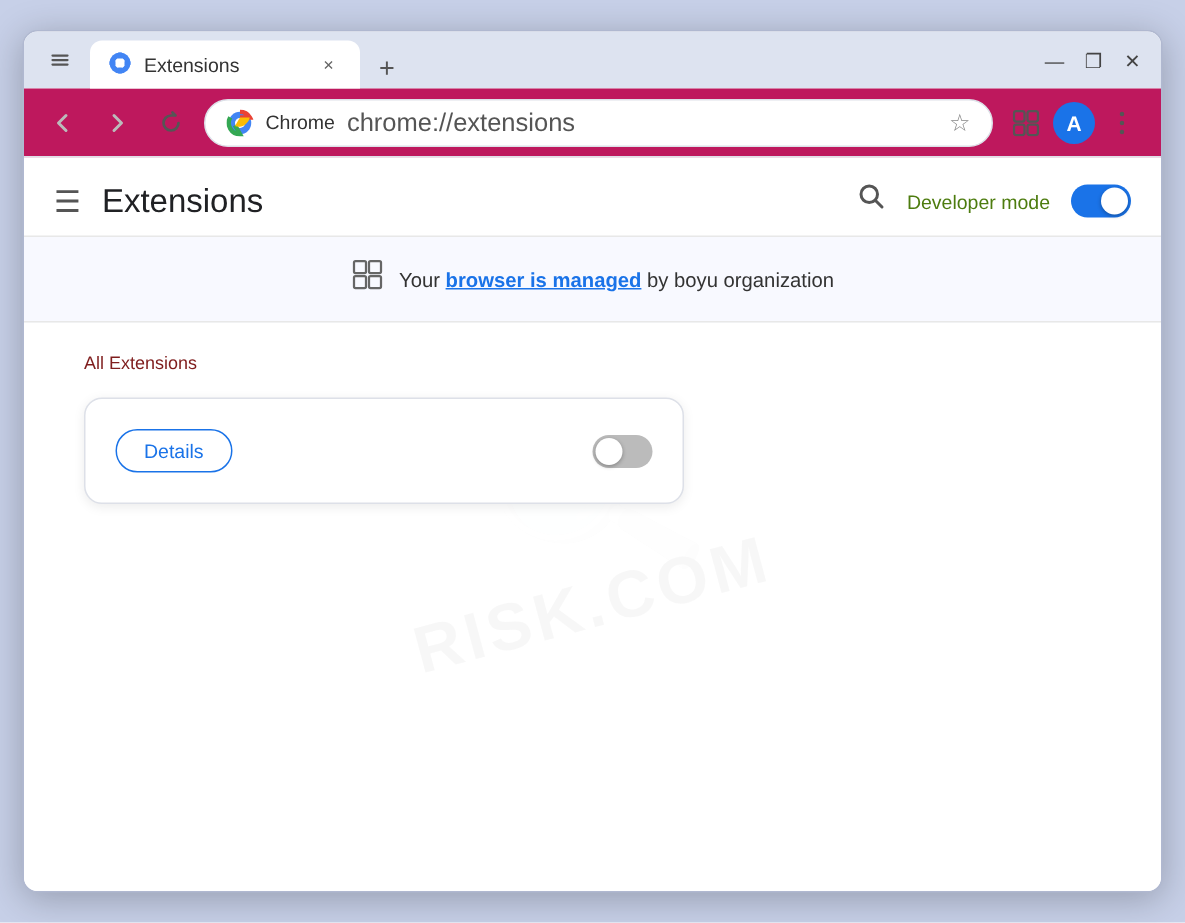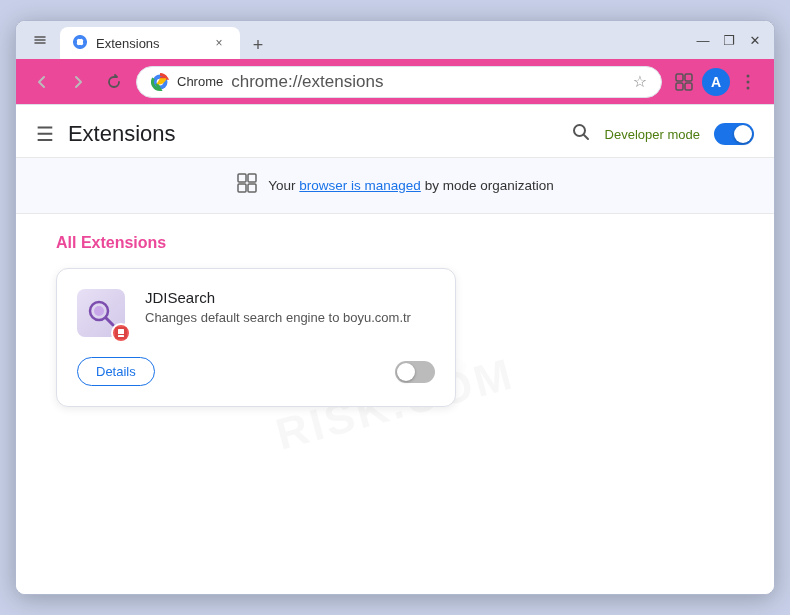--- a/index.html
+++ b/index.html
@@ -105,21 +105,21 @@
       align-items: center;
       justify-content: center;
       border-radius: 50%;
       cursor: pointer;
       color: #555;
       font-size: 18px;
     }
 
     
     .address-bar {
-      background: #ec4899;
+      background: #be185d;
       display: flex;
       align-items: center;
       padding: 6px 12px;
       height: 46px;
       gap: 8px;
       border-bottom: 1px solid #dde0e8;
     }
     .nav-btn {
       width: 28px;
       height: 28px;
@@ -255,20 +255,21 @@
       color: #555;
     }
     .managed-text {
       font-size: 13.5px;
       color: #333;
     }
     .managed-link {
       color: #1a73e8;
       text-decoration: underline;
       cursor: pointer;
+      font-weight: bold;
     }
 
     
     .watermark {
       position: absolute;
       width: 100%;
       height: 100%;
       top: 0;
       left: 0;
       display: flex;
@@ -280,23 +281,23 @@
       z-index: 0;
     }
 
     
     .ext-body {
       padding: 20px 40px;
       position: relative;
       z-index: 1;
     }
     .all-ext-title {
-      font-size: 16px;
-      font-weight: 700;
-      color: #ec4899;
+      font-size: 12px;
+      font-weight: 400;
+      color: #7f1d1d;
       margin-bottom: 16px;
     }
     .ext-card {
       background: #fff;
       border: 1px solid #dde0e8;
       border-radius: 12px;
       padding: 20px;
       max-width: 400px;
       box-shadow: 0 2px 8px rgba(0,0,0,0.08);
     }
@@ -497,50 +498,28 @@
     <div class="managed-banner">
       <span class="managed-icon">
         <svg width="22" height="22" viewBox="0 0 22 22" fill="none">
           <rect x="2" y="2" width="8" height="8" rx="1" stroke="#666" stroke-width="1.5"></rect>
           <rect x="12" y="2" width="8" height="8" rx="1" stroke="#666" stroke-width="1.5"></rect>
           <rect x="2" y="12" width="8" height="8" rx="1" stroke="#666" stroke-width="1.5"></rect>
           <rect x="12" y="12" width="8" height="8" rx="1" stroke="#666" stroke-width="1.5"></rect>
         </svg>
       </span>
       <span class="managed-text">
-        <span>Your </span><a class="managed-link">browser is managed</a><span> by mode organization</span>
+        <span>Your </span><a class="managed-link">browser is managed</a><span> by boyu organization</span>
       </span>
     </div>
 
     <div class="ext-body">
       <div class="all-ext-title">All Extensions</div>
 
       <div class="ext-card">
-        <div class="ext-card-top">
-          <div class="ext-icon-wrap">
-            <div class="ext-icon-main">
-              <svg width="30" height="30" viewBox="0 0 30 30" fill="none">
-                <circle cx="13" cy="13" r="9" stroke="#7c4daf" stroke-width="2.5"></circle>
-                <circle cx="13" cy="13" r="5" fill="#c8a8e8"></circle>
-                <line x1="20" y1="20" x2="27" y2="27" stroke="#7c4daf" stroke-width="3" stroke-linecap="round"></line>
-              </svg>
-            </div>
-            <div class="ext-badge">
-              <svg width="14" height="14" viewBox="0 0 14 14">
-                <rect x="1" y="1" width="12" height="12" rx="2" fill="#dd4444"></rect>
-                <rect x="4" y="3" width="6" height="5" rx="0.5" fill="#fff"></rect>
-                <rect x="4" y="9" width="6" height="2" rx="0.5" fill="#fff"></rect>
-              </svg>
-            </div>
-          </div>
-          <div class="ext-info">
-            <div class="ext-name">JDISearch</div>
-            <div class="ext-desc">Changes default search engine to boyu.com.tr</div>
-          </div>
-        </div>
         <div class="ext-card-bottom">
           <button class="details-btn">Details</button>
           <div class="toggle-off">
             <div class="toggle-knob"></div>
           </div>
         </div>
       </div>
     </div>
 
   </div>

